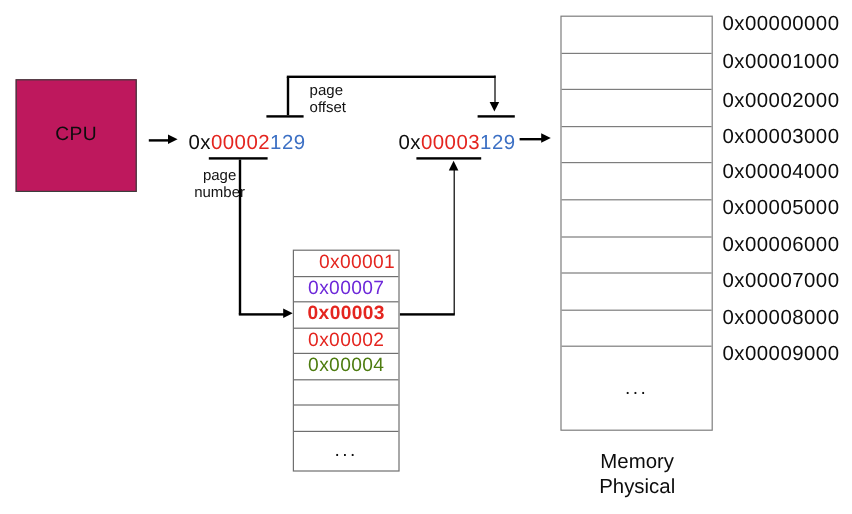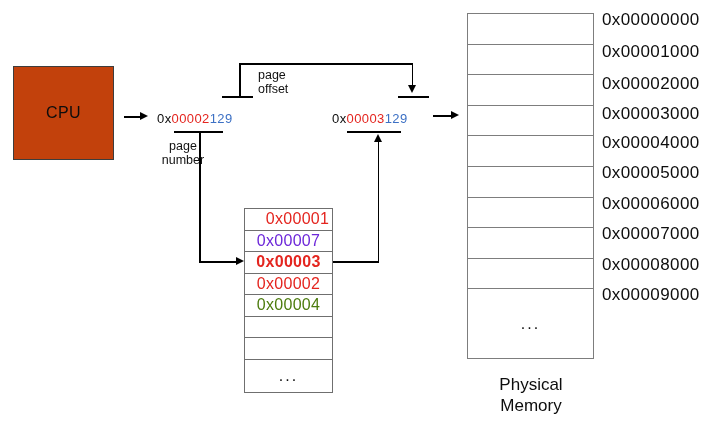--- a/index.html
+++ b/index.html
@@ -3,34 +3,34 @@
 <meta charset="utf-8">
 <style>
   html,body{margin:0;padding:0;background:#ffffff;}
   .canvas{
     position:relative;width:710px;height:428px;background:#ffffff;overflow:hidden;
     font-family:"Liberation Sans","DejaVu Sans",sans-serif;color:#0d0d0d;
   }
   
   .cpu-box{position:absolute;left:13px;top:66px;width:99px;height:92px;
     border:1.5px solid #3d3d3d;display:flex;align-items:center;justify-content:center;
-    font-size:16px;letter-spacing:.4px;background:#c2410c;}
+    font-size:16px;letter-spacing:.4px;background:#be185d;}
   .pt-box{position:absolute;left:244px;top:208px;width:89px;height:185px;
     border:1.2px solid #6f6f6f;display:flex;flex-direction:column;background:#fff;box-sizing:border-box;}
   .pt-row{height:21.5px;flex:0 0 21.5px;border-bottom:1.1px solid #6f6f6f;
     display:flex;align-items:center;justify-content:center;box-sizing:border-box;
     font-size:16px;letter-spacing:.3px;}
   .pt-row.last{flex:1 1 auto;border-bottom:none;}
   .pm-box{position:absolute;left:467px;top:13px;width:127px;height:346px;
     border:1.4px solid #7d7d7d;display:flex;flex-direction:column;background:#fff;box-sizing:border-box;}
   .pm-row{height:30.6px;flex:0 0 30.6px;border-bottom:1.1px solid #7d7d7d;box-sizing:border-box;}
   .pm-row.last{flex:1 1 auto;border-bottom:none;display:flex;align-items:center;justify-content:center;}
   .dots{font-size:16px;letter-spacing:2px;color:#111;}
   
-  .addr{position:absolute;font-size:13px;line-height:19px;letter-spacing:.4px;white-space:nowrap;}
+  .addr{position:absolute;font-size:17px;line-height:19px;letter-spacing:.4px;white-space:nowrap;}
   .small-label{position:absolute;font-size:12.5px;line-height:14px;color:#111;}
   .caption{position:absolute;font-size:17px;line-height:21px;text-align:center;}
   .mem-label{position:absolute;left:602px;width:110px;font-size:17px;line-height:20px;
     letter-spacing:.4px;white-space:nowrap;}
   
   .hline{position:absolute;height:1.5px;background:#000;}
   .vline{position:absolute;width:1.5px;background:#000;}
   .tick{position:absolute;height:2.8px;background:#000;}
   .arr-right{position:absolute;width:0;height:0;
     border-top:4.5px solid transparent;border-bottom:4.5px solid transparent;border-left:8px solid #000;}
@@ -135,17 +135,17 @@
   <div class="mem-label" style="top:74px;">0x00002000</div>
   <div class="mem-label" style="top:104px;">0x00003000</div>
   <div class="mem-label" style="top:133px;">0x00004000</div>
   <div class="mem-label" style="top:163px;">0x00005000</div>
   <div class="mem-label" style="top:194px;">0x00006000</div>
   <div class="mem-label" style="top:224px;">0x00007000</div>
   <div class="mem-label" style="top:255px;">0x00008000</div>
   <div class="mem-label" style="top:285px;">0x00009000</div>
 
   <div class="caption" style="left:471px;top:374px;width:120px;">
+    <div>Memory</div>
     <div>Physical</div>
-    <div>Memory</div>
   </div>
 
 </div>
 
 </body></html>

